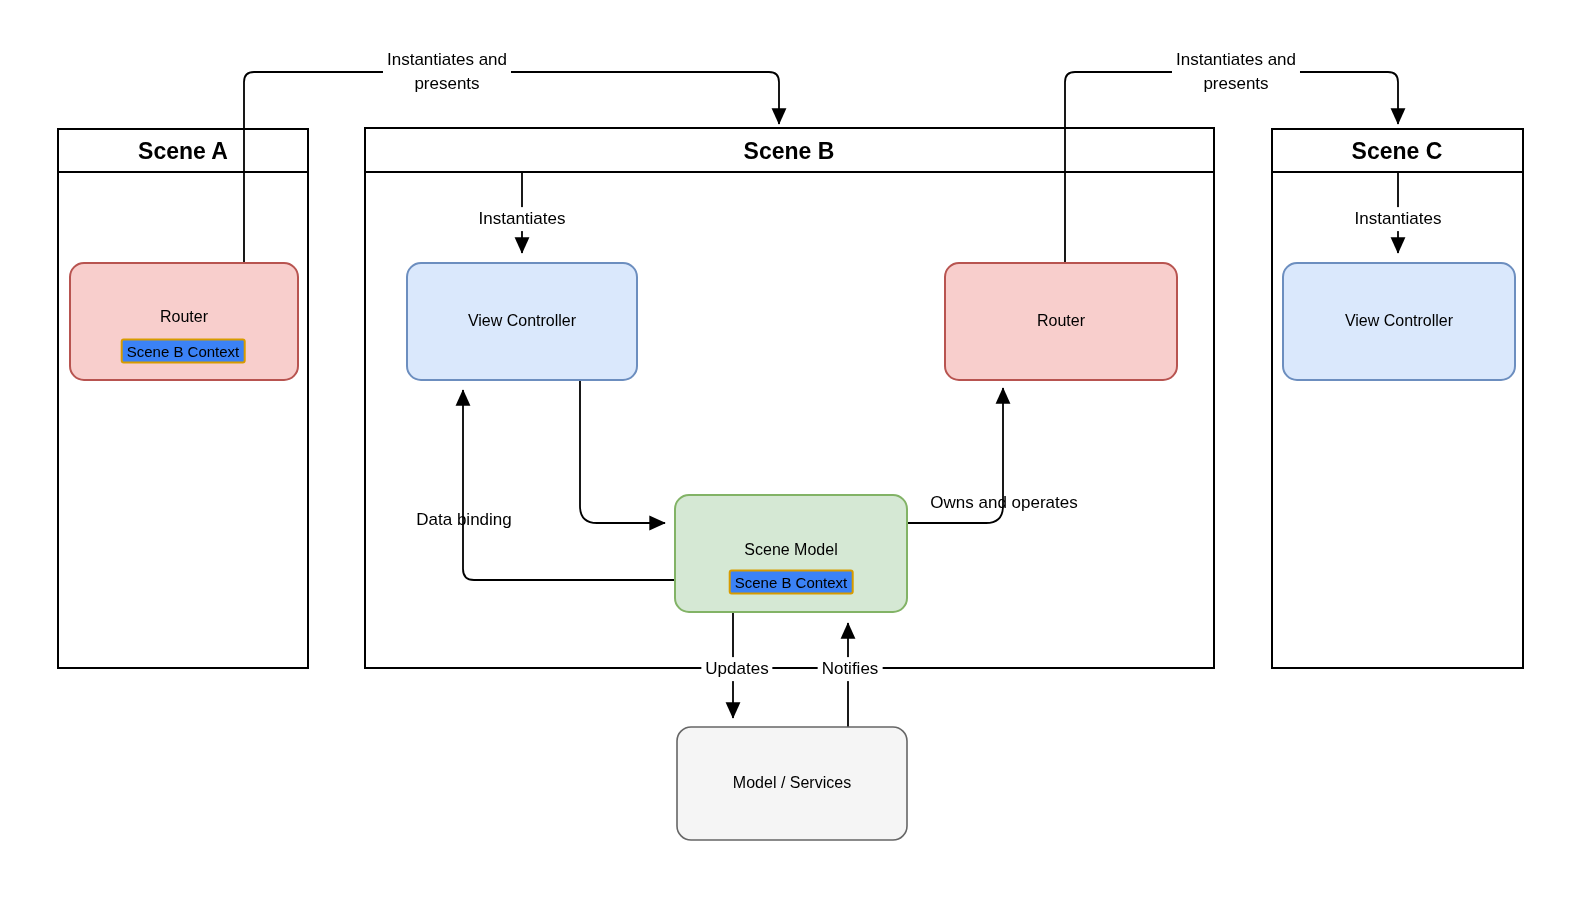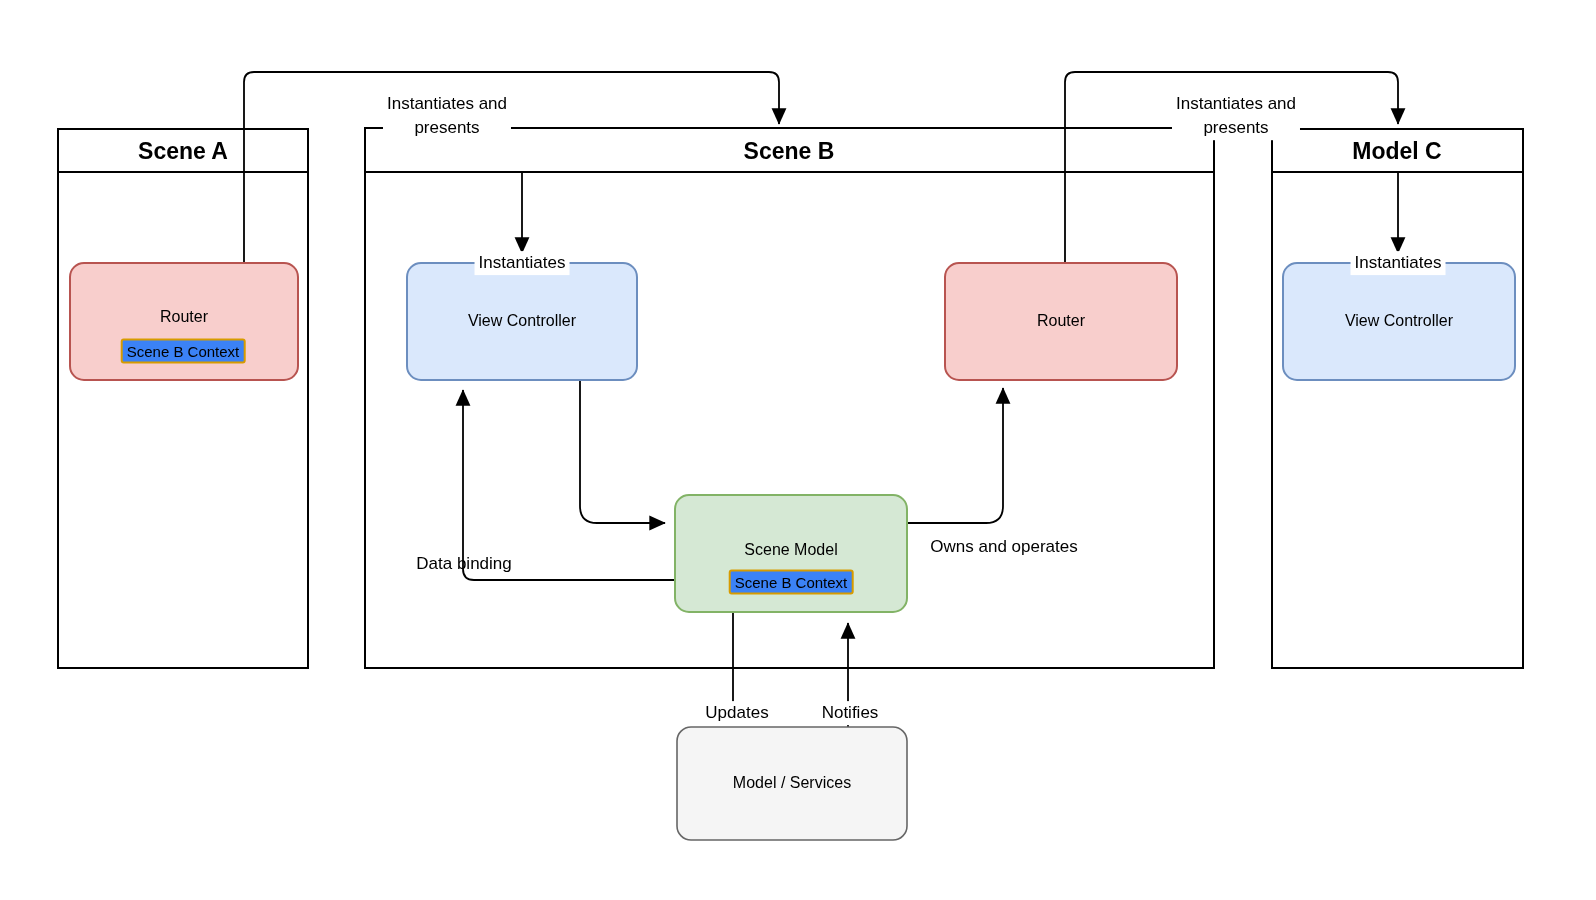--- a/index.html
+++ b/index.html
@@ -7,21 +7,21 @@
     position:relative;width:1596px;height:900px;background:#ffffff;
     font-family:"Liberation Sans",sans-serif;color:#000;overflow:hidden;
   }
   svg.layer{position:absolute;left:0;top:0;width:1596px;height:900px;}
   .lbl{
     position:absolute;transform:translate(-50%,-50%);
     white-space:nowrap;text-align:center;line-height:1.4;
   }
   .scene-title{font-size:23px;font-weight:bold;}
   .node-label{font-size:16px;}
-  .edge-label{font-size:17px;background:#ffffff;padding:0 4px;margin-top:44px;}
+  .edge-label{font-size:17px;background:#ffffff;padding:0 4px;}
   .edge-label.nobg{background:transparent;padding:0;}
   .badge{
     font-size:15px;line-height:21px;padding:0 4px;
     background:#3b82f6;border:2px solid #d79b00;border-radius:3px;
   }
 </style>
 </head>
 <body>
 
 <div class="canvas">
@@ -55,21 +55,21 @@
     <rect x="70" y="263" width="228" height="117" rx="14" stroke-width="2" fill="#f8cecc" stroke="#b85450"></rect>
     <rect x="407" y="263" width="230" height="117" rx="14" stroke-width="2" fill="#dae8fc" stroke="#6c8ebf"></rect>
     <rect x="945" y="263" width="232" height="117" rx="14" stroke-width="2" fill="#f8cecc" stroke="#b85450"></rect>
     <rect x="1283" y="263" width="232" height="117" rx="14" stroke-width="2" fill="#dae8fc" stroke="#6c8ebf"></rect>
     <rect x="675" y="495" width="232" height="117" rx="14" stroke-width="2" fill="#d5e8d4" stroke="#82b366"></rect>
     <rect x="677" y="727" width="230" height="113" rx="14" stroke-width="1.6" fill="#f5f5f5" stroke="#666666"></rect>
   </svg>
 
   <div class="lbl scene-title" style="left:183px;top:151px">Scene A</div>
   <div class="lbl scene-title" style="left:789px;top:151px">Scene B</div>
-  <div class="lbl scene-title" style="left:1397px;top:151px">Model C</div>
+  <div class="lbl scene-title" style="left:1397px;top:151px">Scene C</div>
 
   <div class="lbl node-label" style="left:184px;top:317px">Router</div>
   <div class="lbl badge" style="left:183px;top:351px">Scene B Context</div>
 
   <div class="lbl node-label" style="left:522px;top:321px">View Controller</div>
   <div class="lbl node-label" style="left:1061px;top:321px">Router</div>
   <div class="lbl node-label" style="left:1399px;top:321px">View Controller</div>
 
   <div class="lbl node-label" style="left:791px;top:550px">Scene Model</div>
   <div class="lbl badge" style="left:791px;top:582px">Scene B Context</div>

